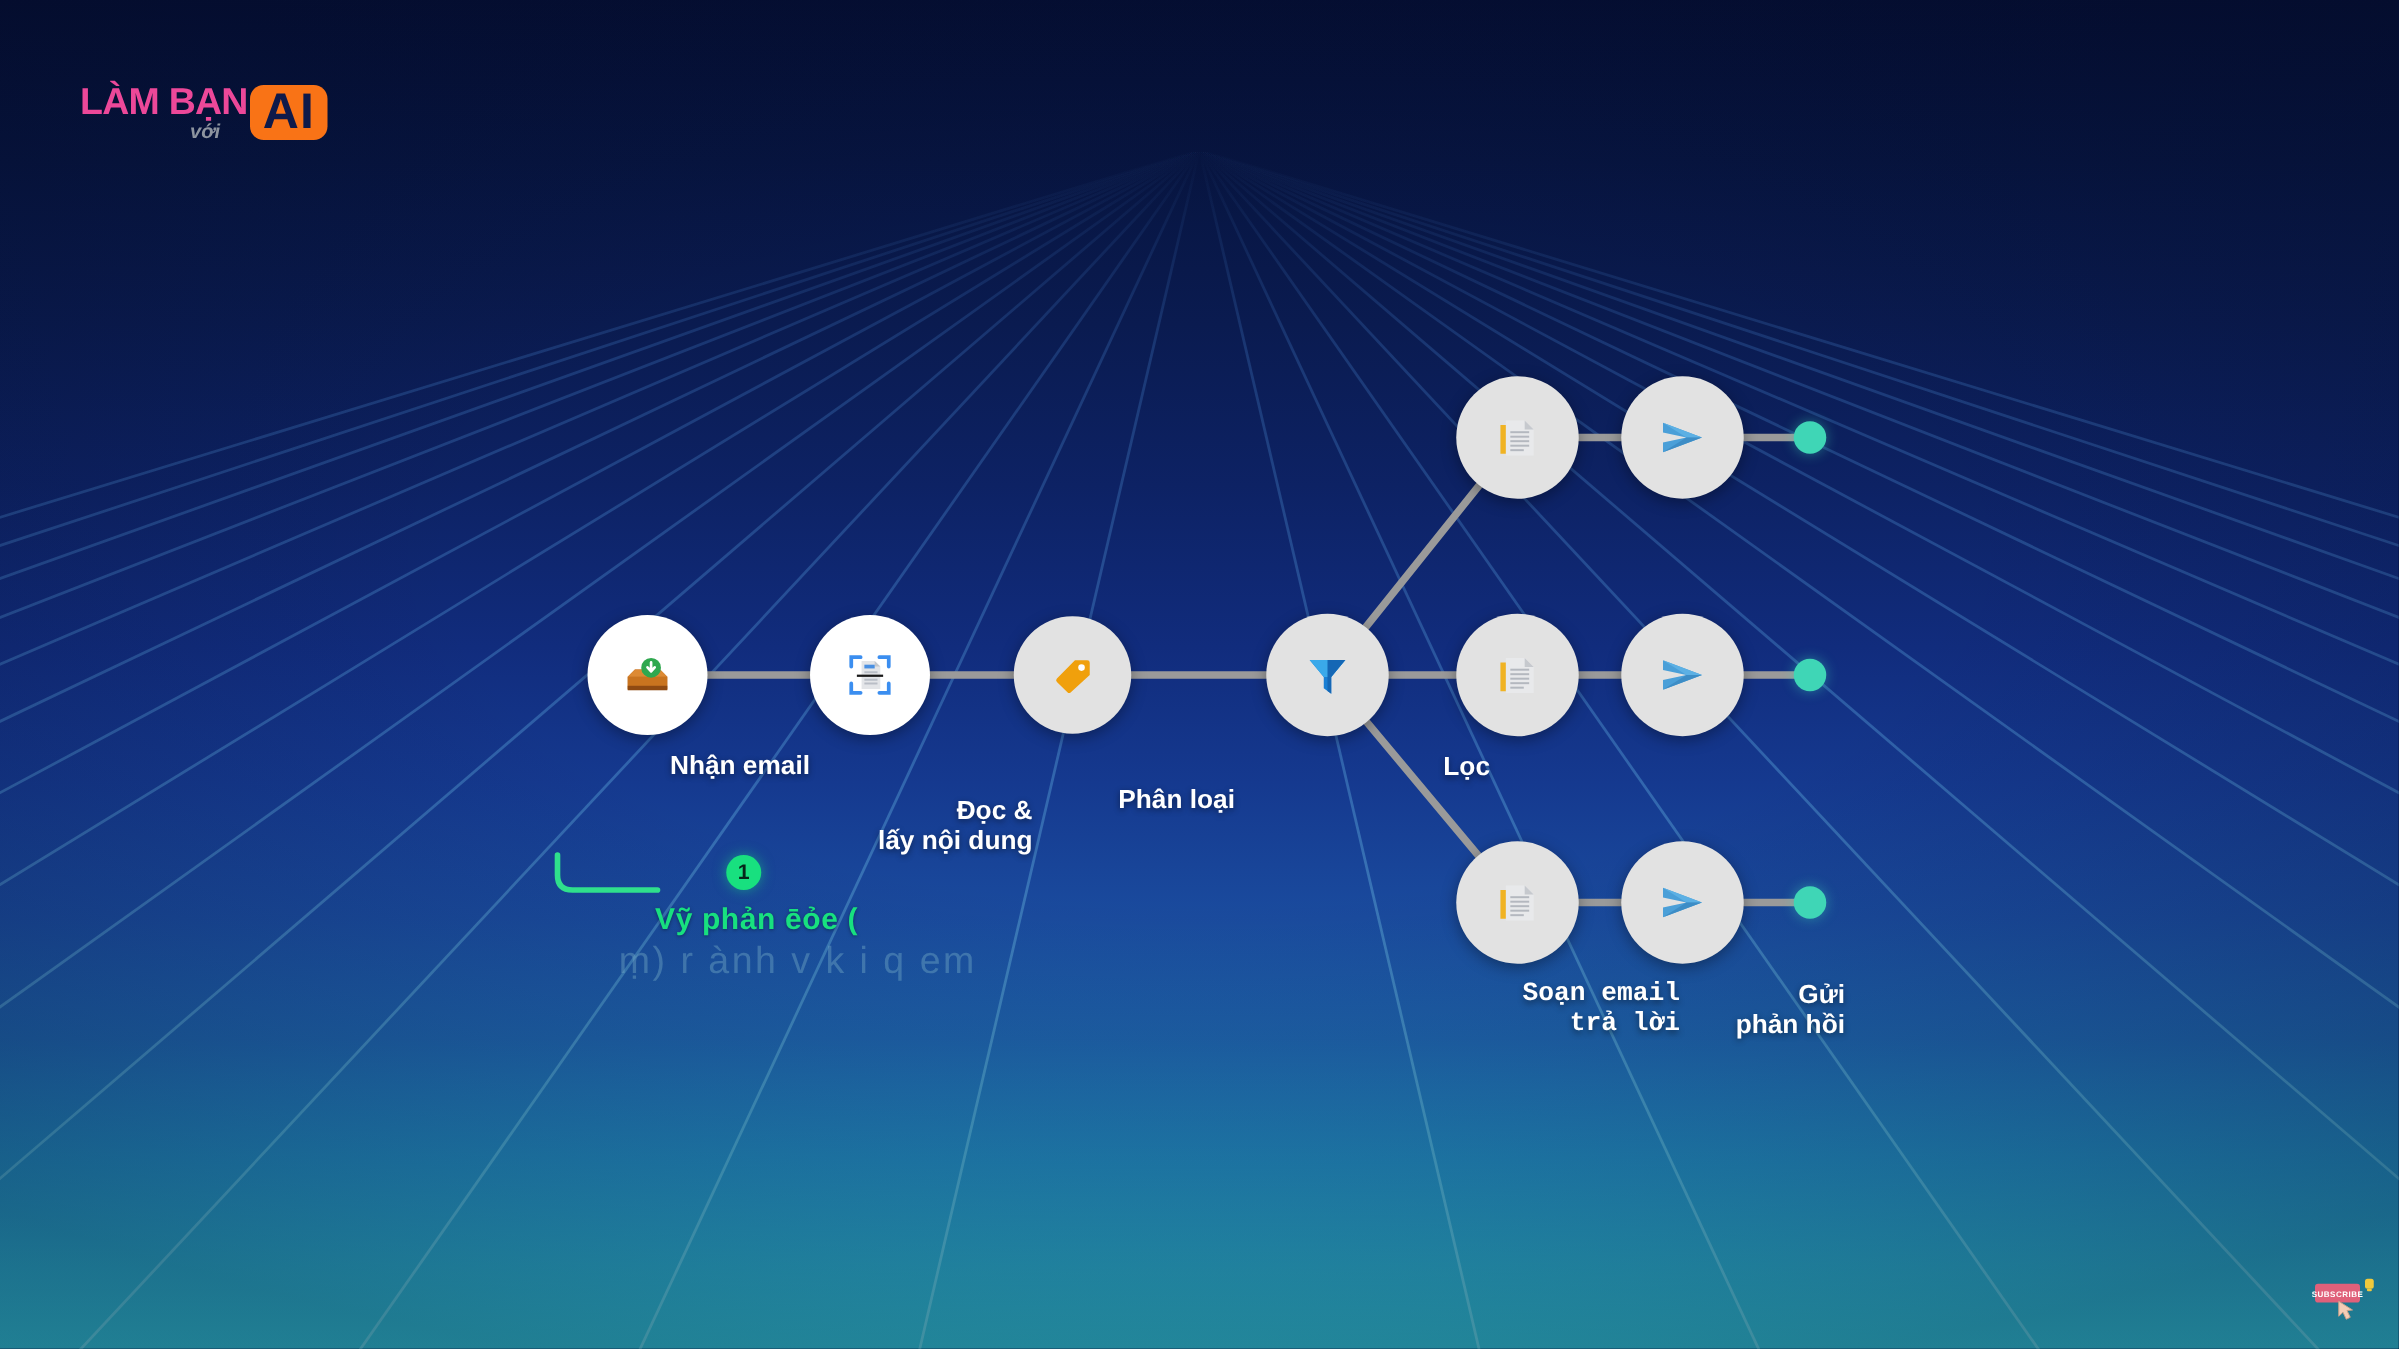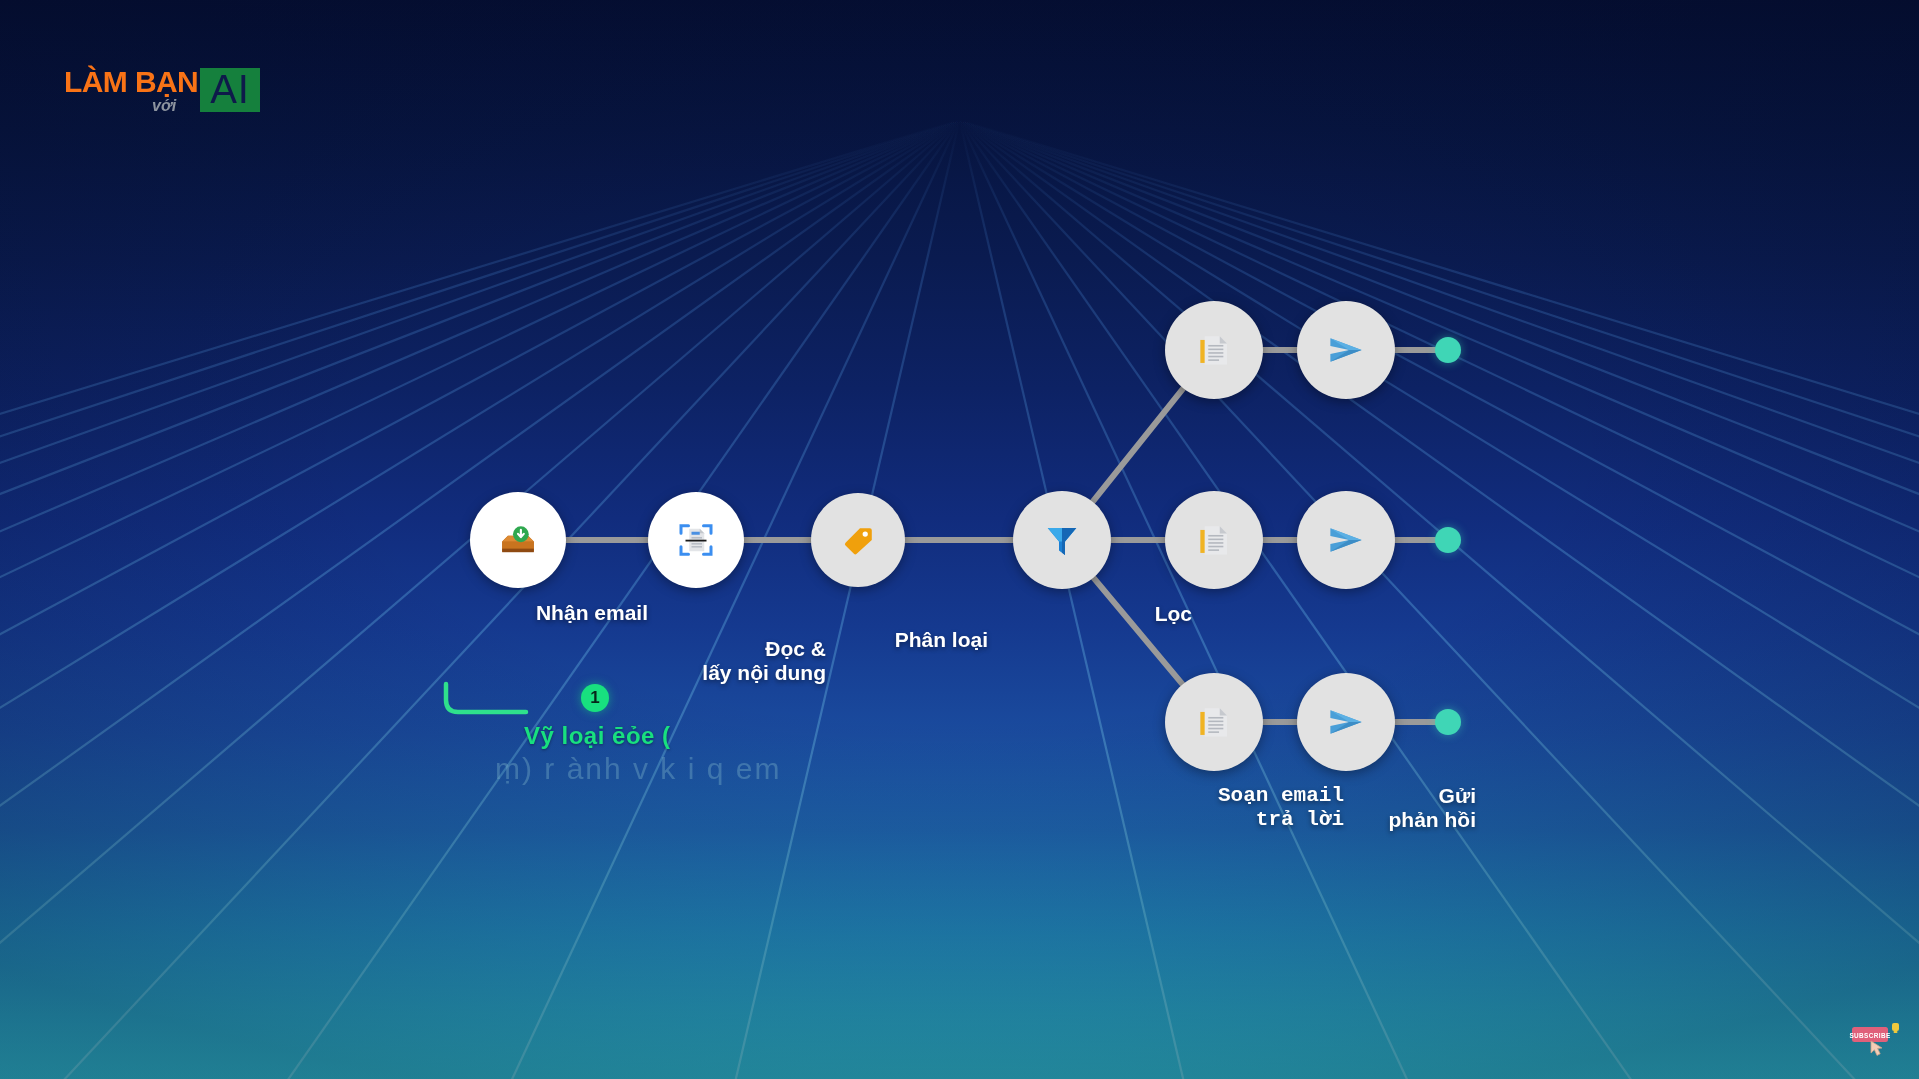--- a/index.html
+++ b/index.html
@@ -52,40 +52,41 @@
     height: 58px;
   }
   .logo-words {
     display: flex; flex-direction: column;
     align-items: flex-end;
     line-height: 1;
     padding-right: 2px;
   }
   .logo-lam {
     font-size: 30px; font-weight: 800;
-    color: #f97316;
+    color: #ec4899;
     letter-spacing: -0.6px;
     font-family: "Liberation Sans", sans-serif;
   }
   .logo-voi {
     font-size: 16px; font-weight: 700;
     font-style: italic;
     color: #8d949f;
     margin-top: 1px;
     margin-right: 22px;
   }
   .logo-ai {
-    background: #15803d;
+    background: #f97316;
     color: #0e1a4a;
-    font-size: 40px; font-weight: 400;
+    font-size: 40px; font-weight: 700;
     letter-spacing: 1px;
     padding: 2px 10px 4px 10px;
     line-height: 0.96;
     margin-bottom: 2px;
     font-family: "Liberation Sans", sans-serif;
+    border-radius: 11px;
   }
 
   
   #connectors { position: absolute; inset: 0; }
 
   
   .node {
     position: absolute;
     border-radius: 50%;
     display: flex; align-items: center; justify-content: center;
@@ -380,21 +381,21 @@
       <div class="endpoint-dot" style="left: 1435px; top: 527px; background: rgb(63, 214, 182);"></div>
       <div class="endpoint-dot" style="left: 1435px; top: 709px; background: rgb(63, 214, 182);"></div>
     </div>
 
   <svg class="caption-stroke" style="left:440px; top:680px;" width="90" height="40" viewBox="0 0 90 40" fill="none">
     <path d="M6 4 V20 Q6 32 18 32 H86" stroke="#2fe08c" stroke-width="4.5" stroke-linecap="round" stroke-linejoin="round" fill="none"></path>
   </svg>
 
   <div class="step-badge" style="left:581px; top:684px;">1</div>
 
-  <div class="caption-line1" style="left:524px; top:722px;">Vỹ loại  ēỏe (</div>
+  <div class="caption-line1" style="left:524px; top:722px;">Vỹ phản  ēỏe (</div>
 
   <div class="caption-line2" style="left:495px; top:752px;">ṃ) r ành v k i q em</div>
 
   <svg class="subscribe-badge" style="left:1849px; top:1018px;" viewBox="0 0 54 46" fill="none">
     <rect x="3" y="9" width="36" height="15" rx="2.5" fill="#e0607a"></rect>
     <text x="21" y="19.6" text-anchor="middle" fill="#ffffff" font-family="'Liberation Sans', sans-serif" font-size="6.4" font-weight="700" letter-spacing="0.4">SUBSCRIBE</text>
     <rect x="43" y="5" width="7" height="8" rx="2" fill="#f0c93c"></rect>
     <rect x="44.5" y="13" width="4" height="2" rx="1" fill="#f0c93c"></rect>
     <path d="M22 23 l0 12 l3.4 -3.2 l2.6 5.6 l3.2 -1.6 l-2.6 -5.4 l4.4 -0.4 z" fill="#f3cdb6" stroke="#c9a189" stroke-width="0.8"></path>
   </svg>

